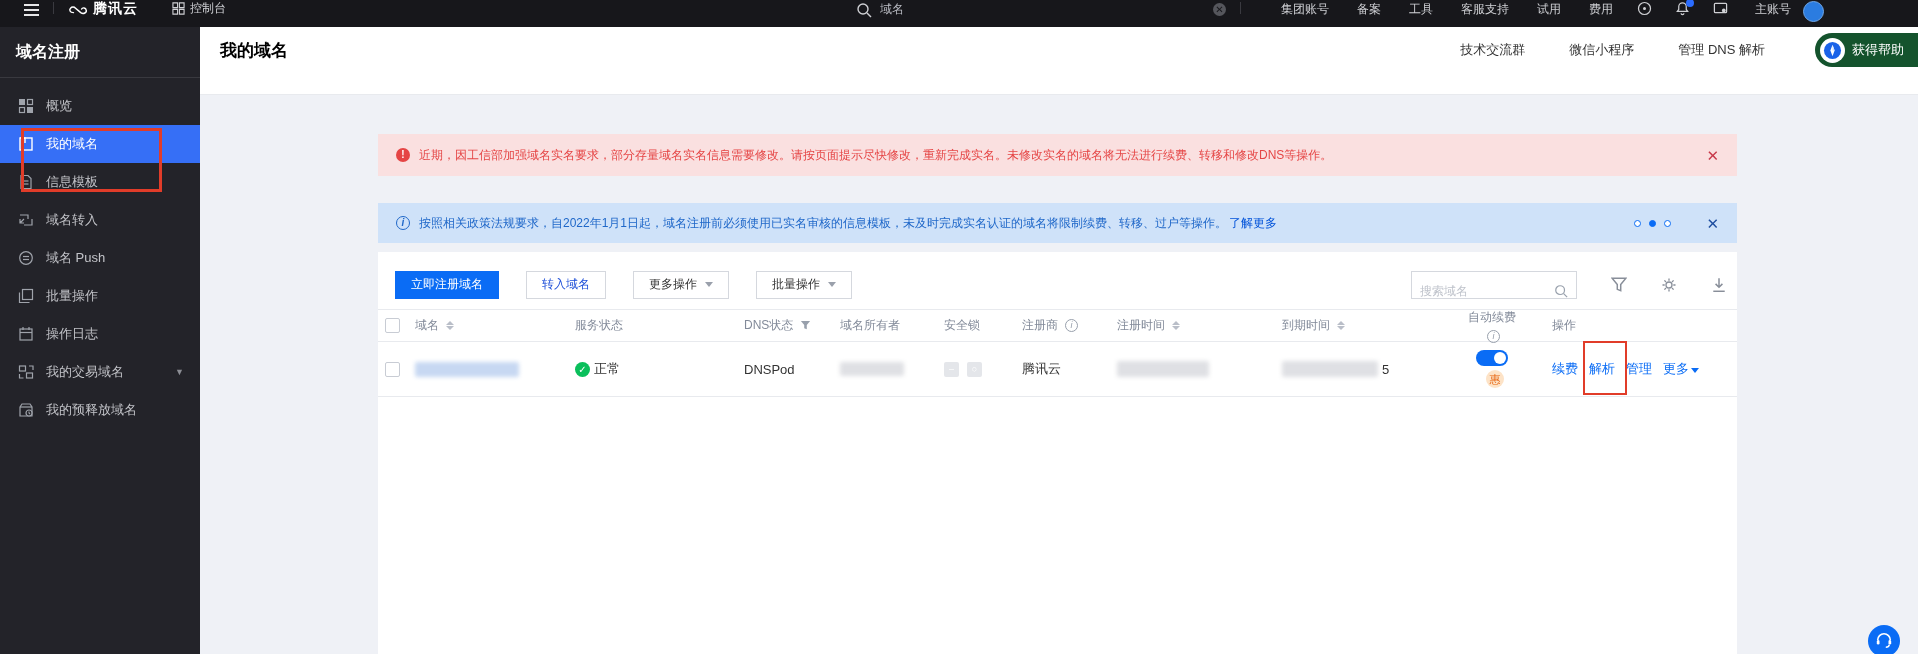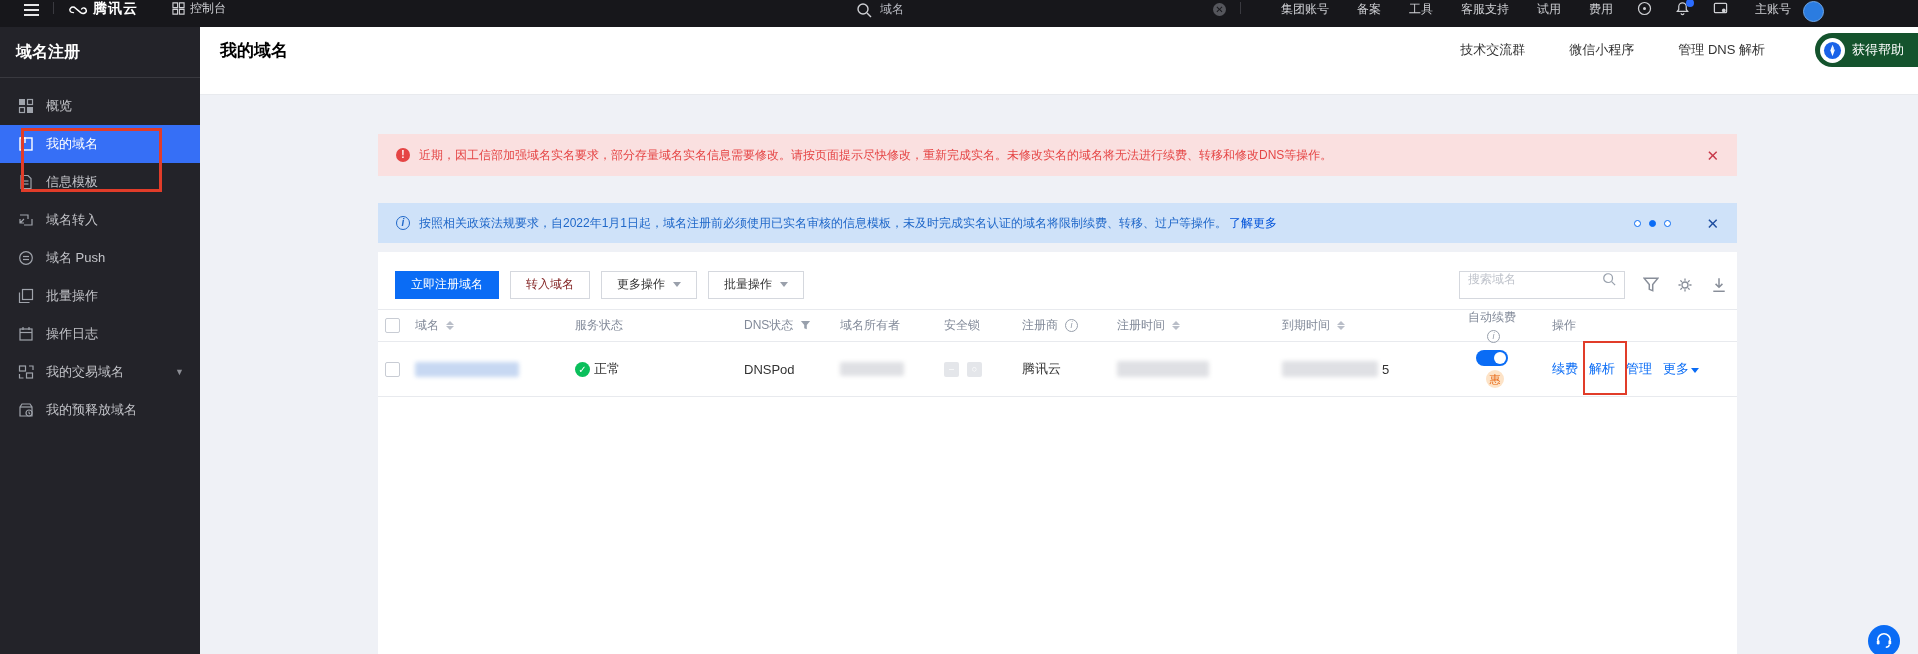--- a/index.html
+++ b/index.html
@@ -71,30 +71,30 @@
   .close-x { margin-left:auto; font-size:15px; cursor:pointer; line-height:1; }
   .warn .close-x { color:#c8394a; }
   .info .close-x { color:#1e4ea0; }
   .dots { display:flex; gap:8px; margin-left:auto; margin-right:26px; align-items:center; }
   .dot { width:7px; height:7px; border-radius:50%; border:1px solid #0a6cf5; background:#fff; cursor:pointer; }
   .dot.on { background:#0a6cf5; }
   .dots + .close-x { margin-left:0; }
 
   
   .panel { position:absolute; left:178px; top:157px; width:1359px; height:402px; background:#fff; }
-  .toolbar { display:flex; align-items:center; height:57px; padding:8px 10px 0 17px; }
+  .toolbar { display:flex; align-items:center; height:57px; padding:8px 10px 0 17px;gap:16px; }
   .btn { height:28px; font-size:12px; display:inline-flex; align-items:center; padding:0 15px;
     cursor:pointer; border:1px solid #d5d8de; background:#fff; color:#333; gap:8px; }
   .btn.primary { background:#0a6cf5; border-color:#0a6cf5; color:#fff; }
-  .btn.ghost-blue { color:#7f1d1d; }
+  .btn.ghost-blue { color:#1d4ed8; }
   .btn + .btn { margin-left:11px; }
   .caret { width:0; height:0; border-left:4px solid transparent; border-right:4px solid transparent;
     border-top:5px solid #9aa0ab; }
   .search-box { margin-left:auto; width:166px; height:28px; border:1px solid #d5d8de; background:#fff;
-    display:flex; align-items:flex-start; padding:0 8px; gap:6px; color:#bfc3cb; }
+    display:flex; align-items:flex-end; padding:0 8px; gap:6px; color:#bfc3cb; }
   .search-box input { border:none; outline:none; flex:1; font-size:12px; color:#333; min-width:0; }
   .search-box input::placeholder { color:#bfc3cb; }
   .tool-ico { width:16px; height:16px; color:#888e99; margin-left:18px; cursor:pointer; }
 
   .t-head { display:flex; align-items:center; height:33px; border-top:1px solid #e8eaee;
     border-bottom:1px solid #e8eaee; font-size:12px; color:#828a99; padding-left:7px; }
   .t-row { display:flex; align-items:center; height:55px; border-bottom:1px solid #e8eaee;
     font-size:13px; color:#333; padding-left:7px; }
   .cell { display:flex; align-items:center; gap:4px; }
   .c0{width:30px;} .c1{width:160px;} .c2{width:169px;} .c3{width:96px;} .c4{width:104px;}

